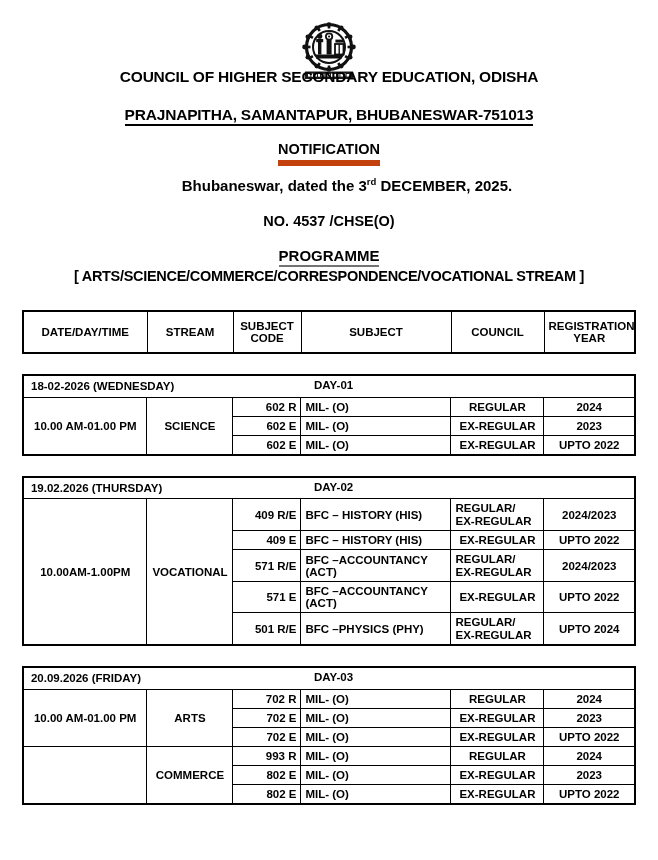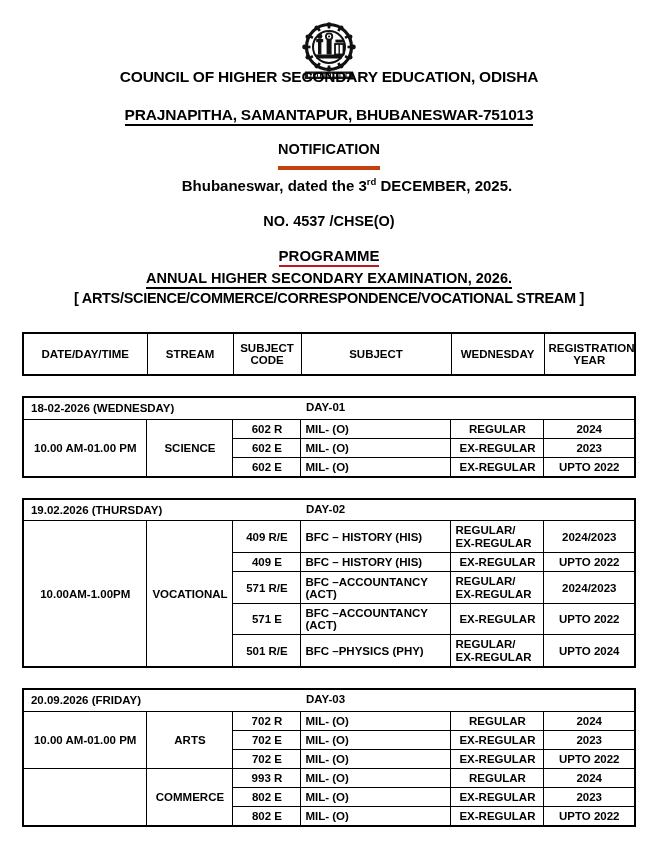--- a/index.html
+++ b/index.html
@@ -54,22 +54,22 @@
     padding-bottom: 1px;
   }
 
   .notification {
     text-align: center;
     font-weight: bold;
     font-size: 14.5px;
     margin-top: 16px;
   }
   .notification span {
-    border-bottom: 4px solid #c2410c;
-    padding-bottom: 9px;
+    border-bottom: 6px solid #c2410c;
+    padding-bottom: 3px;
   }
 
   .dateline {
     text-align: center;
     font-weight: bold;
     font-size: 15px;
     margin-top: 19px;
     margin-left: 36px;
   }
   .dateline sup {
@@ -85,21 +85,21 @@
     margin-top: 19px;
   }
 
   .programme {
     text-align: center;
     font-weight: bold;
     font-size: 15px;
     margin-top: 18px;
   }
   .programme span {
-    border-bottom: 2px solid #b91c1c;
+    border-bottom: 2px solid #737373;
     padding-bottom: 1px;
   }
 
   .exam-title {
     text-align: center;
     font-weight: bold;
     font-size: 14.5px;
     margin-top: 6px;
   }
   .exam-title span {
@@ -154,29 +154,29 @@
   .day-banner td {
     height: 22px;
     font-size: 11.5px;
     padding-left: 7px;
     text-align: left;
     position: relative;
     margin-left: 28px;
   }
   .day-banner .day-label {
     position: absolute;
-    left: 282px;
+    left: 290px;
     top: 3px;
     font-size: 11.5px;
     font-weight: bold;
   }
 
   .c-center { text-align: center; }
   .c-left { text-align: left; padding-left: 6px; }
-  .cell-code { text-align: center; padding-left: 6px; }
+  .cell-code { text-align: right; padding-left: 6px; }
   .cell-subject { text-align: left; padding-left: 6px; }
   .two-line { line-height: 12.5px; }
 
   .r-std td { height: 19px; }
   .r-tall td { height: 30px; }
 </style>
 </head>
 <body>
 
 <div class="page">
@@ -257,21 +257,20 @@
   <div class="org-line2"><span>PRAJNAPITHA, SAMANTAPUR, BHUBANESWAR-751013</span></div>
 
   <div class="notification"><span>NOTIFICATION</span></div>
 
   <div class="dateline"><span>Bhubaneswar, dated the  3</span><sup>rd</sup><span> DECEMBER, 2025.</span></div>
 
   <div class="notice-no">NO. 4537 /CHSE(O)</div>
 
   <div class="programme"><span>PROGRAMME</span></div>
 
-  <div class="exam-title"><span>ANNUAL HIGHER SECONDARY EXAMINATION, 2026.</span></div>
 
   <div class="streams-line">[ ARTS/SCIENCE/COMMERCE/CORRESPONDENCE/VOCATIONAL STREAM ]</div>
 
   <table class="tbl header-table">
     <colgroup>
       <col class="c-date">
         <col class="c-stream">
         <col class="c-code">
       <col class="c-subject">
         <col class="c-cat">
@@ -279,21 +278,21 @@
     </colgroup>
     <tbody>
       <tr>
         <td>DATE/DAY/TIME</td>
         <td>STREAM</td>
         <td>
           <div class="two-line">SUBJECT</div>
           <div class="two-line">CODE</div>
         </td>
         <td>SUBJECT</td>
-        <td>WEDNESDAY</td>
+        <td>COUNCIL</td>
         <td>
           <div class="two-line">REGISTRATION</div>
           <div class="two-line">YEAR</div>
         </td>
       </tr>
     </tbody>
   </table>
 
   <table class="tbl day-table">
     <colgroup>

